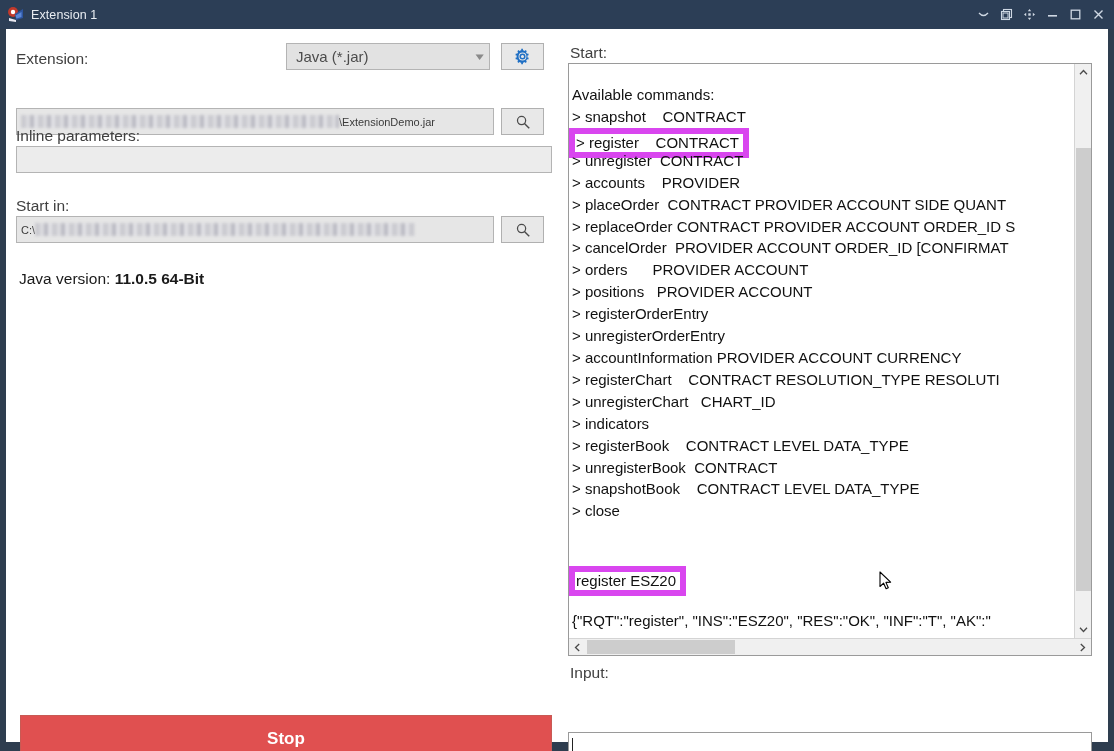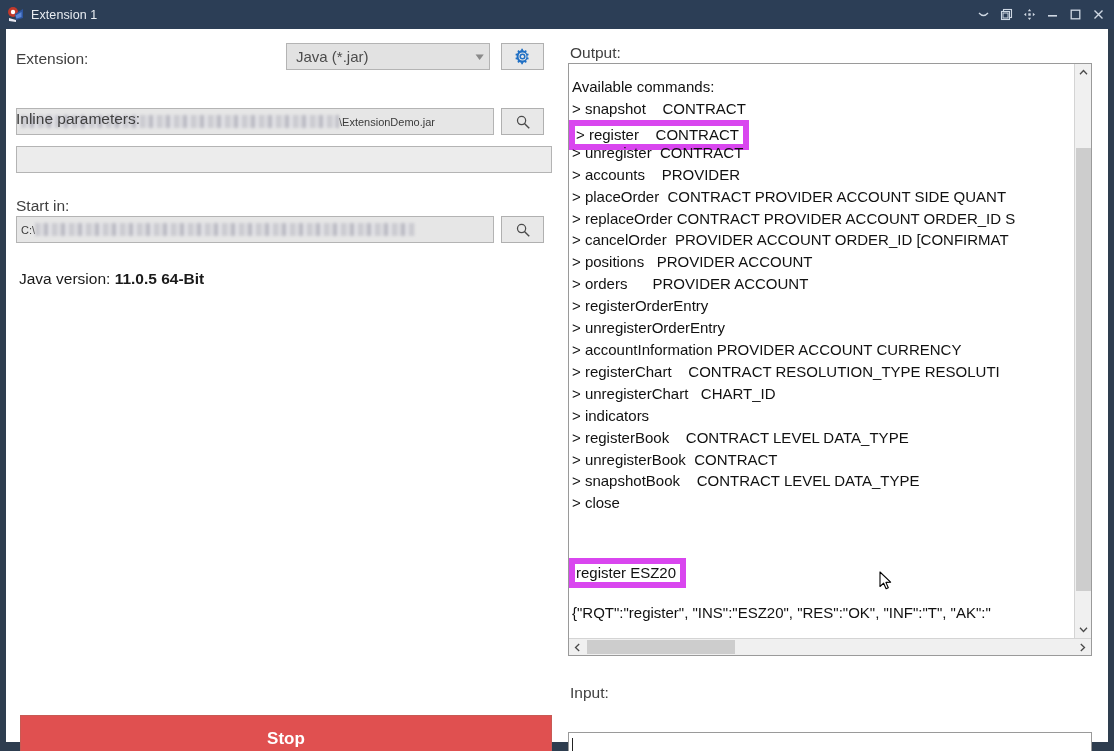--- a/index.html
+++ b/index.html
@@ -156,21 +156,21 @@
   .outputbox {
     position: absolute;
     left: 6px; top: 34px;
     width: 524px; height: 593px;
     background: #ffffff;
     border: 1px solid #9a9a9a;
     box-sizing: border-box;
   }
   .outwrap {
     position: absolute;
-    left: 0; top: 8px;
+    left: 0; top: 16px;
     width: 506px; height: 574px;
     overflow: hidden;
     box-sizing: border-box;
     padding: 4px 0 0 3px;
   }
   .outline {
     font-size: 15px;
     line-height: 21.9px;
     color: #111111;
     white-space: pre;
@@ -335,21 +335,21 @@
           <span>\ExtensionDemo.jar</span>
       </div>
 
       <div class="sqbtn" style="position:absolute;left:495px;top:79px;">
         <svg width="16" height="16" viewBox="0 0 18 18">
           <circle cx="7.4" cy="7.4" r="4.6" stroke="#4a4a4a" stroke-width="1.4" fill="none"></circle>
           <path d="M10.9 10.9 L16 16" stroke="#4a4a4a" stroke-width="1.6"></path>
         </svg>
       </div>
 
-      <div class="lbl" style="position:absolute;left:10px;top:82px;margin-top:0;">Inline parameters:</div>
+      <div class="lbl" style="position:absolute;left:10px;top:99px;margin-top:0;">Inline parameters:</div>
 
       <div class="txtfield light" style="position:absolute;left:10px;top:117px;width:536px;">
         <span></span>
       </div>
 
       <div class="lbl" style="position:absolute;left:10px;top:169px;">Start in:</div>
 
       <div class="txtfield" style="position:absolute;left:10px;top:187px;width:478px;">
         <span>C:\</span>
           <span class="redact" style="width:380px;"></span>
@@ -365,35 +365,35 @@
       <div class="javaver" style="left:13px;top:241px;">
         <span>Java version:</span>
         <b>11.0.5 64-Bit</b>
       </div>
 
       <div class="stopbtn">Stop</div>
     </div>
 
     <div class="right">
 
-      <div class="lbl" style="position:absolute;left:8px;top:16px;">Output:</div>
+      <div class="lbl" style="position:absolute;left:8px;top:16px;">Start:</div>
 
       <div class="outputbox">
 
         <div class="outwrap" id="output-lines">
             <div class="outline">Available commands:</div>
             <div class="outline">&gt; snapshot    CONTRACT</div>
             <div class="hlwrap"><span class="outline hl">&gt; register    CONTRACT</span></div>
             <div class="outline">&gt; unregister  CONTRACT</div>
             <div class="outline">&gt; accounts    PROVIDER</div>
             <div class="outline">&gt; placeOrder  CONTRACT PROVIDER ACCOUNT SIDE QUANT</div>
             <div class="outline">&gt; replaceOrder CONTRACT PROVIDER ACCOUNT ORDER_ID S</div>
             <div class="outline">&gt; cancelOrder  PROVIDER ACCOUNT ORDER_ID [CONFIRMAT</div>
+            <div class="outline">&gt; orders      PROVIDER ACCOUNT</div>
             <div class="outline">&gt; positions   PROVIDER ACCOUNT</div>
-            <div class="outline">&gt; orders      PROVIDER ACCOUNT</div>
             <div class="outline">&gt; registerOrderEntry</div>
             <div class="outline">&gt; unregisterOrderEntry</div>
             <div class="outline">&gt; accountInformation PROVIDER ACCOUNT CURRENCY</div>
             <div class="outline">&gt; registerChart    CONTRACT RESOLUTION_TYPE RESOLUTI</div>
             <div class="outline">&gt; unregisterChart   CHART_ID</div>
             <div class="outline">&gt; indicators</div>
             <div class="outline">&gt; registerBook    CONTRACT LEVEL DATA_TYPE</div>
             <div class="outline">&gt; unregisterBook  CONTRACT</div>
             <div class="outline">&gt; snapshotBook    CONTRACT LEVEL DATA_TYPE</div>
             <div class="outline">&gt; close</div>
@@ -426,21 +426,21 @@
           </div>
           <div class="thumb"></div>
           <div class="arrow r">
             <svg width="7" height="9" viewBox="0 0 7 9">
                 <path d="M1.8 1 L5.5 4.5 L1.8 8" stroke="#4a4a4a" stroke-width="1.3" fill="none"></path>
               </svg>
           </div>
         </div>
       </div>
 
-      <div class="lbl" style="position:absolute;left:8px;top:656px;">Input:</div>
+      <div class="lbl" style="position:absolute;left:8px;top:636px;">Input:</div>
 
       <div class="inputbox">
         <div class="caret"></div>
         <span></span>
       </div>
     </div>
 
     <div class="cursor-arrow">
       <svg width="14" height="20" viewBox="0 0 14 20">
         <path d="M1 1 L1 15.5 L4.6 12.2 L7.1 17.8 L9.3 16.8 L6.9 11.4 L11.6 11.2 Z" fill="#ffffff" stroke="#000000" stroke-width="1.1" stroke-linejoin="round"></path>

